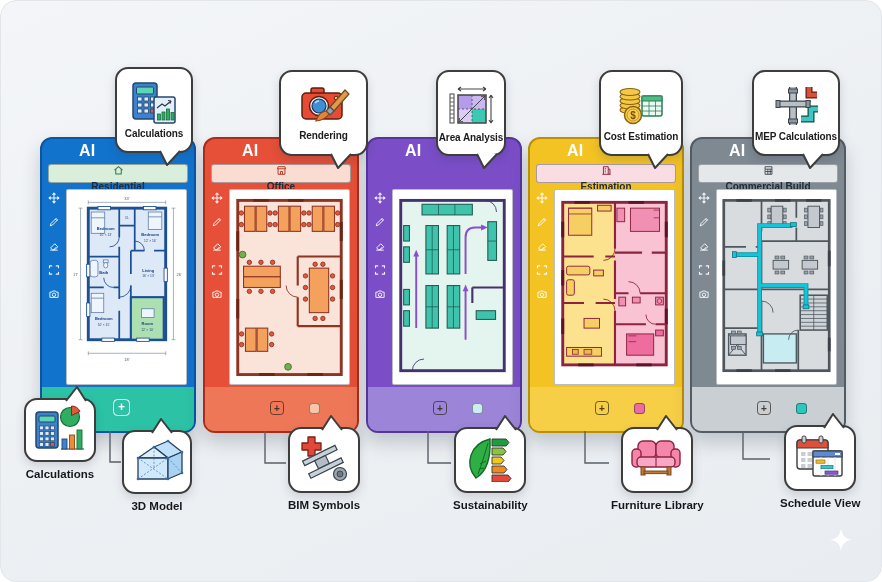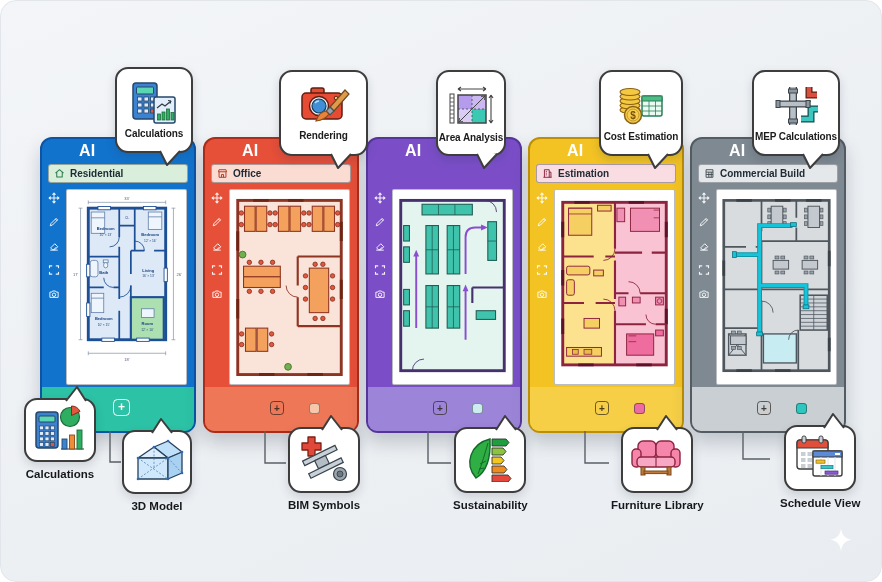--- a/index.html
+++ b/index.html
@@ -6,21 +6,21 @@
   .stage{position:relative;width:882px;height:582px;overflow:hidden;background:#fff;}
   .mat{position:absolute;inset:0;background:linear-gradient(155deg,#f3f5f8 0%,#edf0f3 55%,#e9edf1 100%);border-radius:16px;border:1px solid #e2e6ea;}
   .sparkle{position:absolute;right:28px;bottom:28px;width:26px;height:26px;color:rgba(255,255,255,.95);z-index:2;}
 
   
   .panel{position:absolute;top:137px;width:156px;height:296px;border-radius:12px;
     background:var(--frame);border:2px solid var(--edge);box-sizing:border-box;
     box-shadow:0 10px 18px rgba(35,48,70,.22);z-index:2;}
   .badge{position:absolute;top:3px;left:9px;color:#fff;font-weight:800;font-size:16px;letter-spacing:.3px;margin-left:28px;}
   .titlebar{position:absolute;top:25px;left:6px;right:6px;height:19px;background:var(--tbar);
-    border:1px solid rgba(20,30,40,.35);border-radius:3px;display:flex;align-items:center;gap:5px;padding:0 5px;box-sizing:border-box;}
+    border:1px solid rgba(20,30,40,.35);border-radius:3px;display:flex;align-items:center;gap:5px;padding:0 5px;box-sizing:border-box;flex-direction:column;}
   .tb-icon{width:11px;height:11px;color:var(--ink);flex:0 0 auto;}
   .tb-text{font-size:10px;font-weight:700;color:#202b36;white-space:nowrap;}
   .toolbar{position:absolute;top:53px;left:0;width:24px;display:flex;flex-direction:column;align-items:center;gap:12px;}
   .tool{width:12px;height:12px;color:rgba(255,255,255,.92);}
   .canvas{position:absolute;top:50px;left:24px;right:7px;bottom:46px;background:#fff;border:1px solid rgba(25,35,50,.3);border-radius:2px;overflow:hidden;}
   .canvas svg{display:block;width:100%;height:100%;}
   .bottombar{position:absolute;left:0;right:0;bottom:0;height:44px;background:var(--bbar);border-radius:0 0 9px 9px;}
   .export-btn{position:absolute;left:65px;top:14px;width:14px;height:14px;border:1.4px solid rgba(45,35,25,.7);
     border-radius:3.5px;color:rgba(45,35,25,.85);font-size:10px;font-weight:700;line-height:13px;text-align:center;box-sizing:border-box;}
   .dot{position:absolute;left:104px;top:16px;width:11px;height:11px;border-radius:3.5px;border:1px solid rgba(25,35,40,.45);box-sizing:border-box;}

